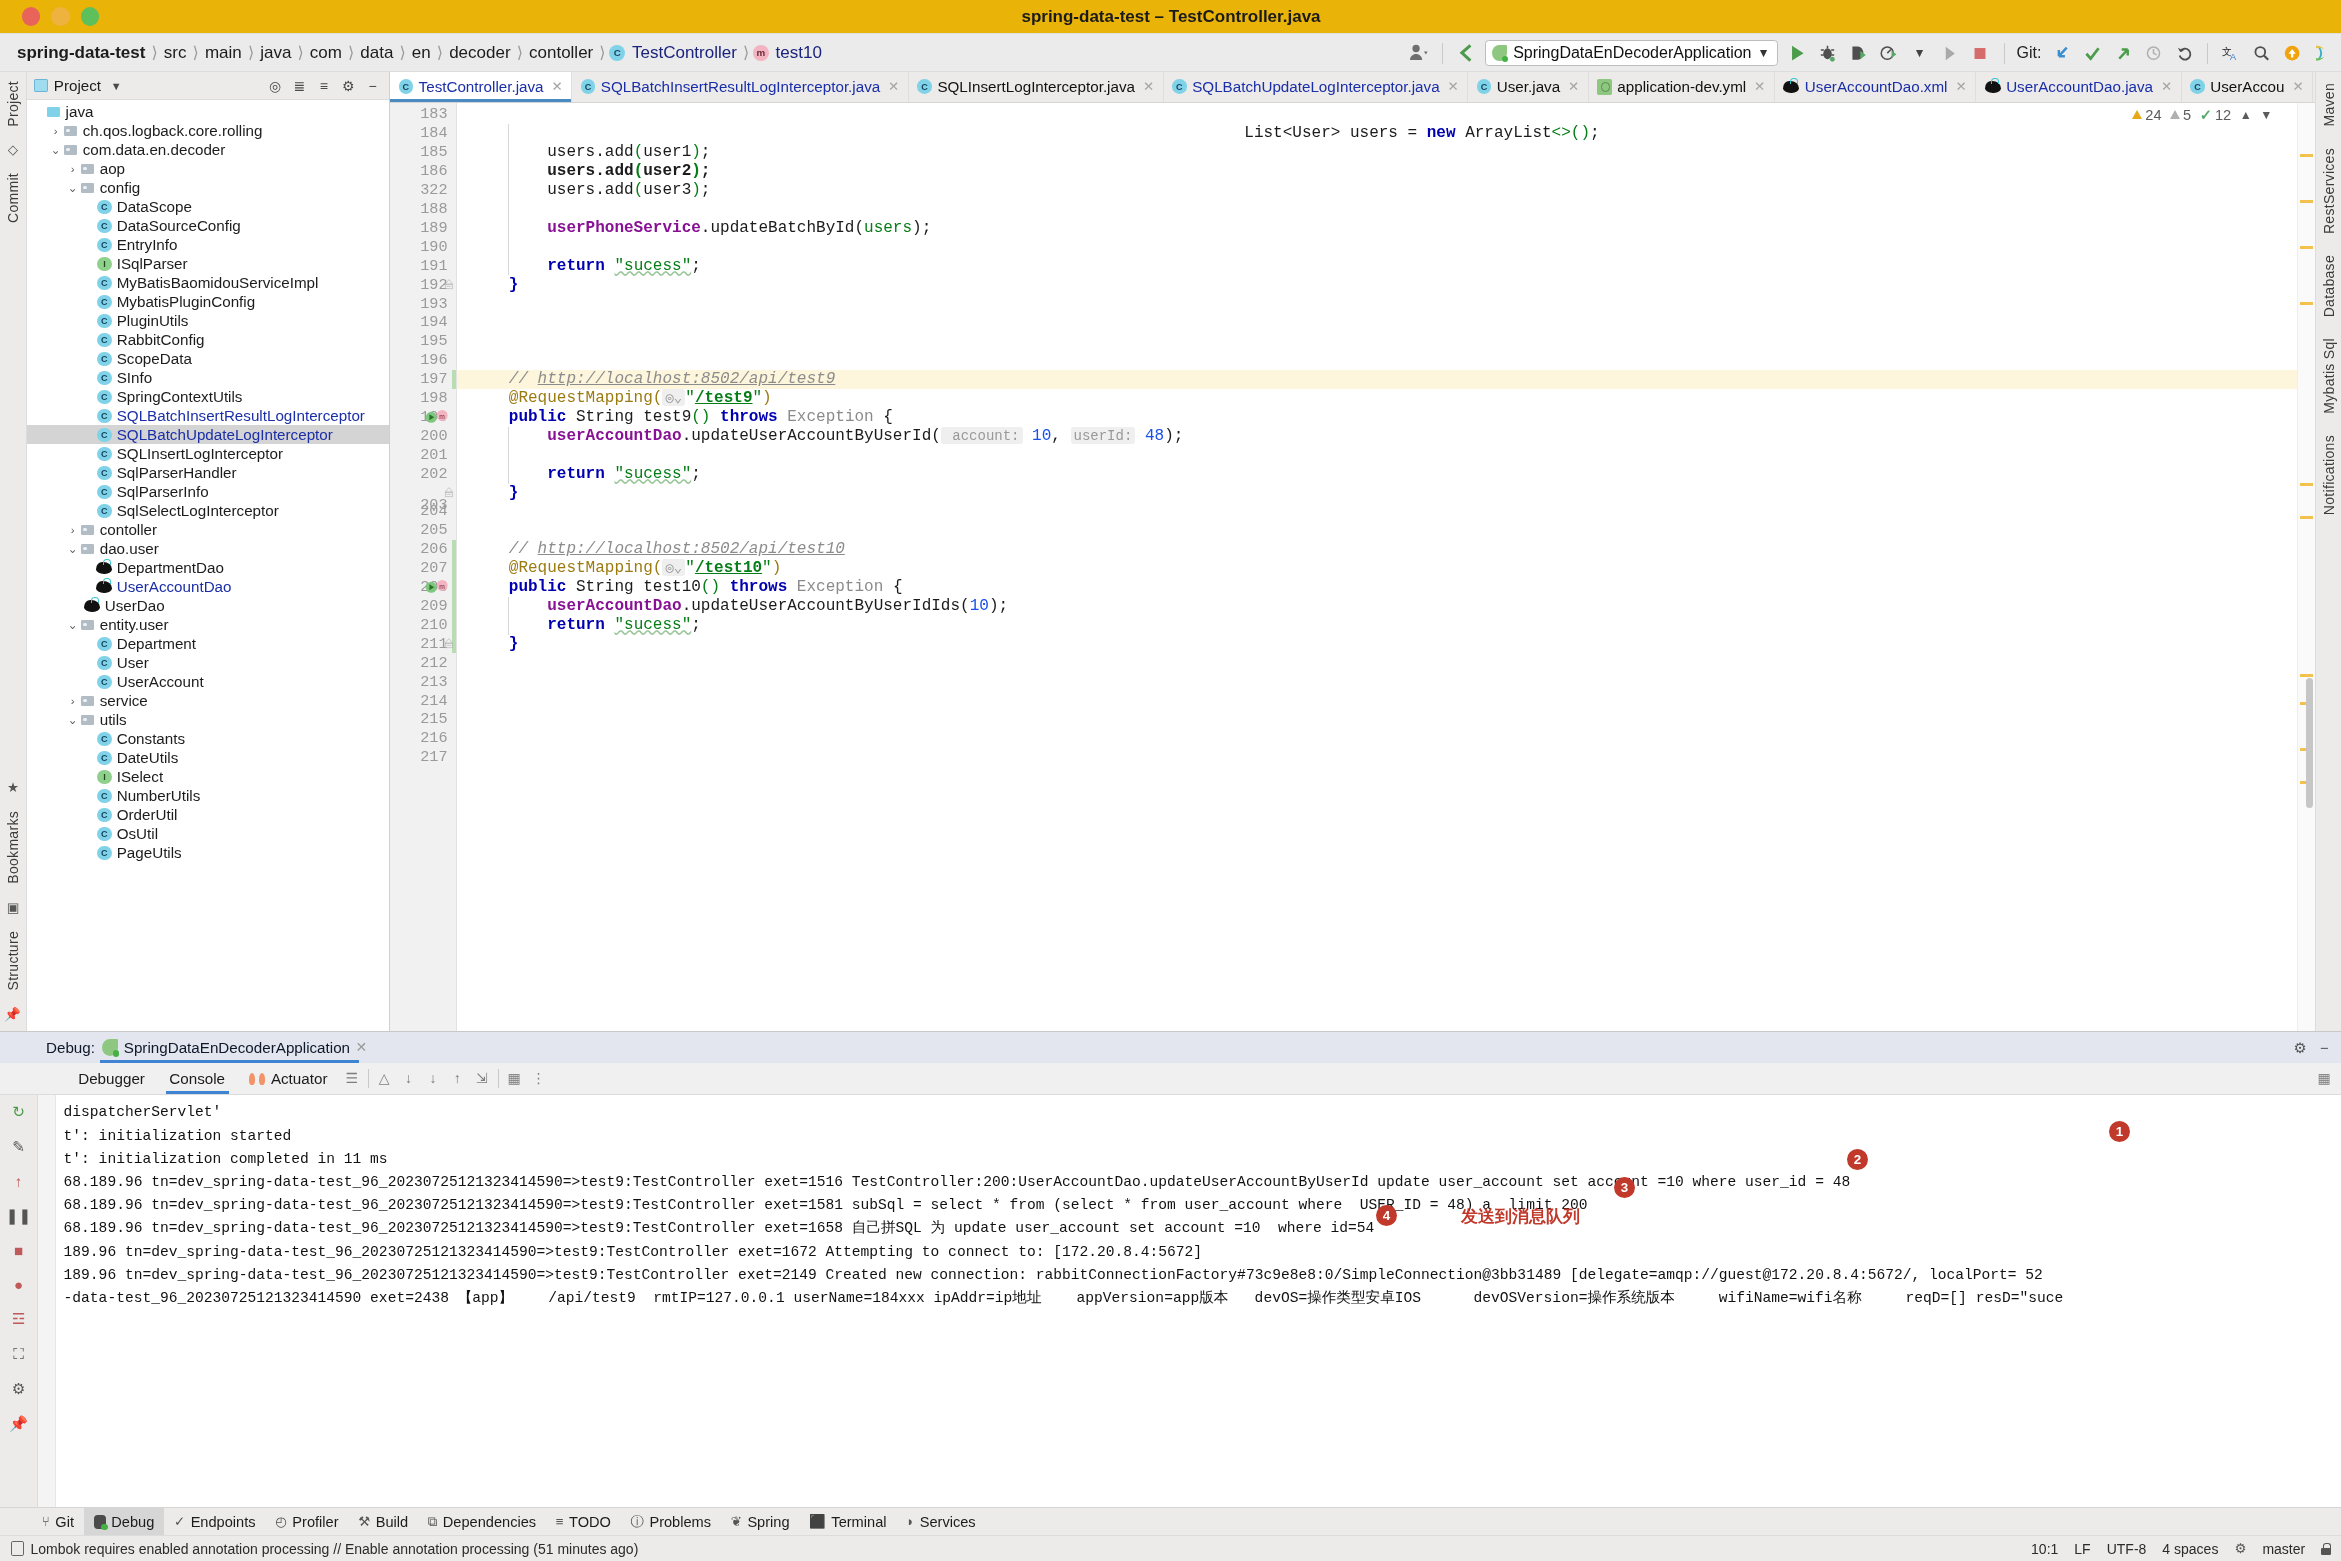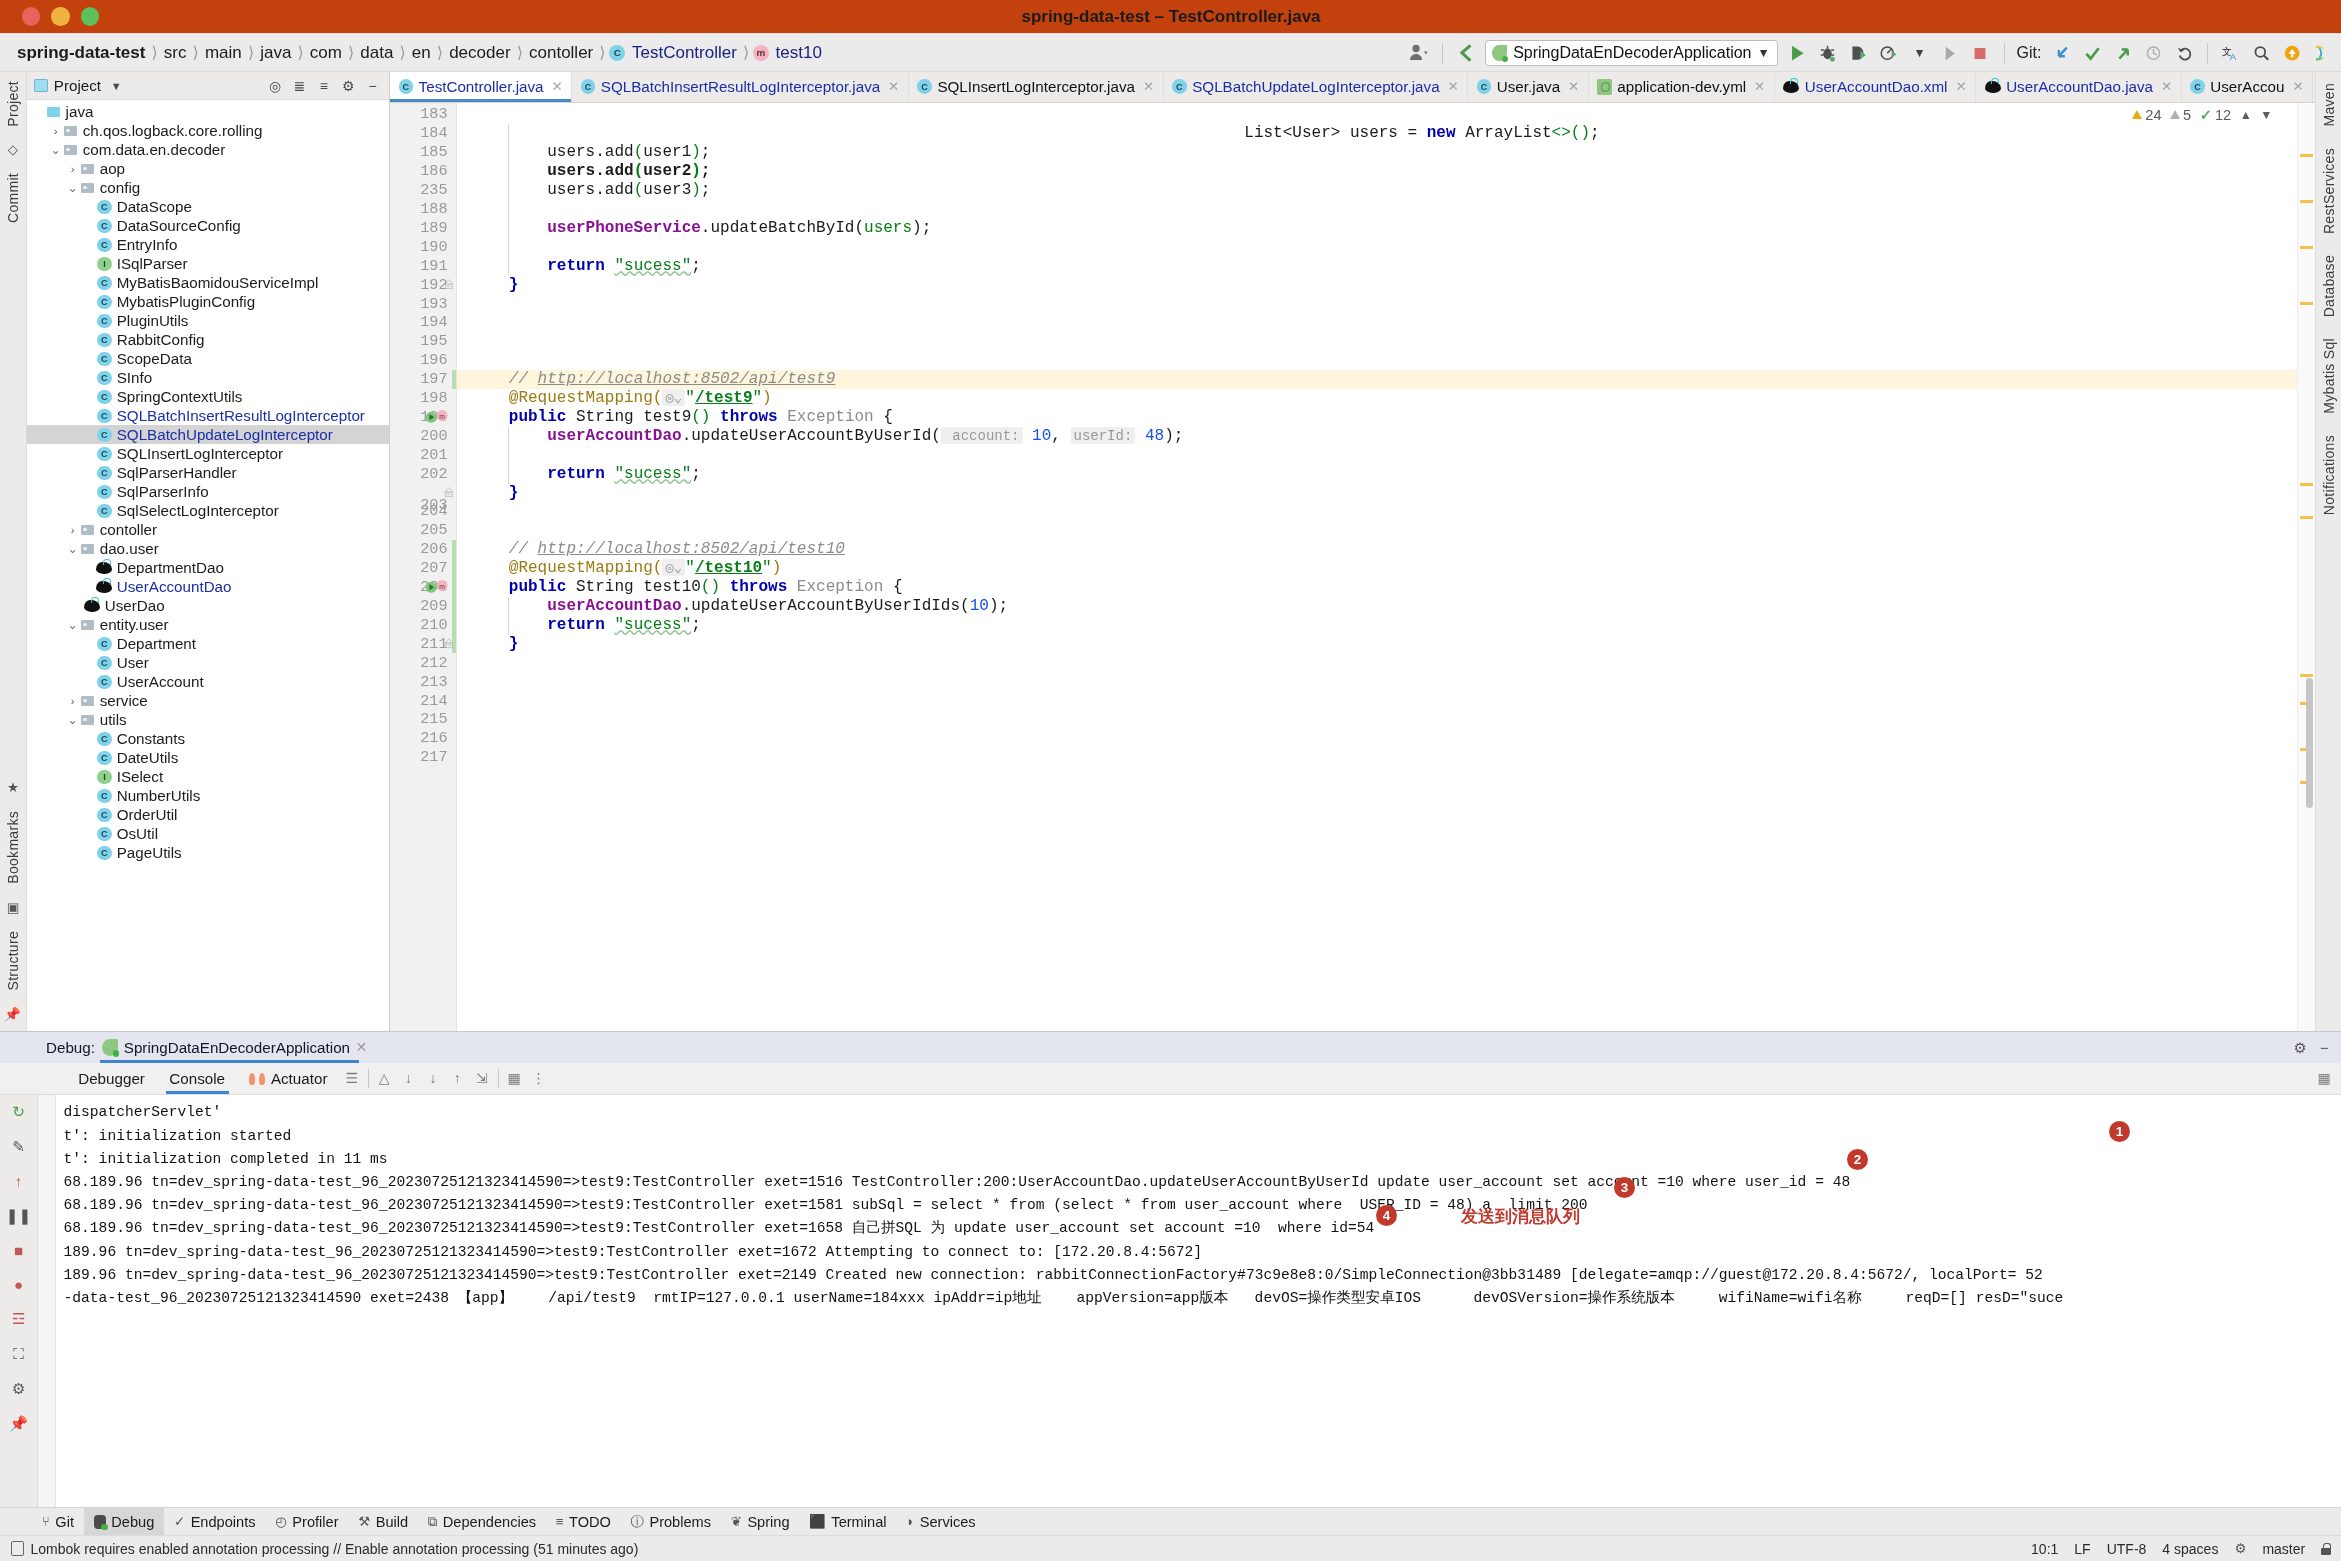--- a/index.html
+++ b/index.html
@@ -9,21 +9,21 @@
     background: #ecebe9;
     font-family: "Liberation Sans", sans-serif;
     font-size: 17px;
     color: #1f1f1f;
     -webkit-font-smoothing: antialiased;
   }
   .ide { position: relative; width: 2342px; height: 1561px; display: flex; flex-direction: column; background:#ecebe9; }
 
   
   .titlebar {
-    height: 34px; background: #c2410c; position: relative;
+    height: 34px; background: #eab308; position: relative;
     display: flex; align-items: center; flex: 0 0 34px;
     border-bottom: 0.6px solid #e0e0e0;
   }
   .traffic { display: flex; gap: 11px; margin-left: 22px; }
   .dot { width: 18.3px; height: 18.3px; border-radius: 50%; }
   .dot.red { background:#e8645a; }
   .dot.yellow { background:#eeb23e; }
   .dot.green { background:#5ec05a; }
   .win-title {
     position: absolute; left: 0; right: 0; text-align: center;
@@ -752,21 +752,21 @@
         </div>
 
       <div class="editwrap">
         <div class="gutter" id="gutter">
             <div class="greenbar" style="top: 267px; height: 19px;"></div>
             <div class="greenbar" style="top: 437px; height: 113px;"></div>
             <div class="gnum" style="top: 2.4px;">183</div>
             <div class="gnum" style="top: 21.3px;">184</div>
             <div class="gnum" style="top: 40px;">185</div>
             <div class="gnum" style="top: 59px;">186</div>
-            <div class="gnum" style="top: 78px;">235</div>
+            <div class="gnum" style="top: 78px;">322</div>
             <div class="gnum" style="top: 97px;">188</div>
             <div class="gnum" style="top: 116px;">189</div>
             <div class="gnum" style="top: 135px;">190</div>
             <div class="gnum" style="top: 154px;">191</div>
             <div class="gnum" style="top: 173px;">192</div>
             <div class="gnum" style="top: 192px;">193</div>
             <div class="gnum" style="top: 210px;">194</div>
             <div class="gnum" style="top: 229px;">195</div>
             <div class="gnum" style="top: 248px;">196</div>
             <div class="gnum" style="top: 267px;">197</div>

